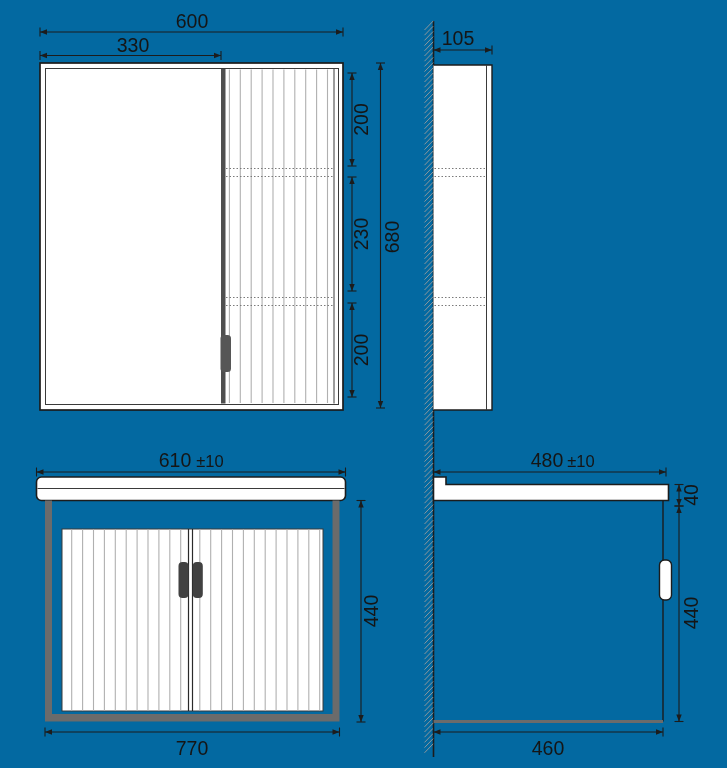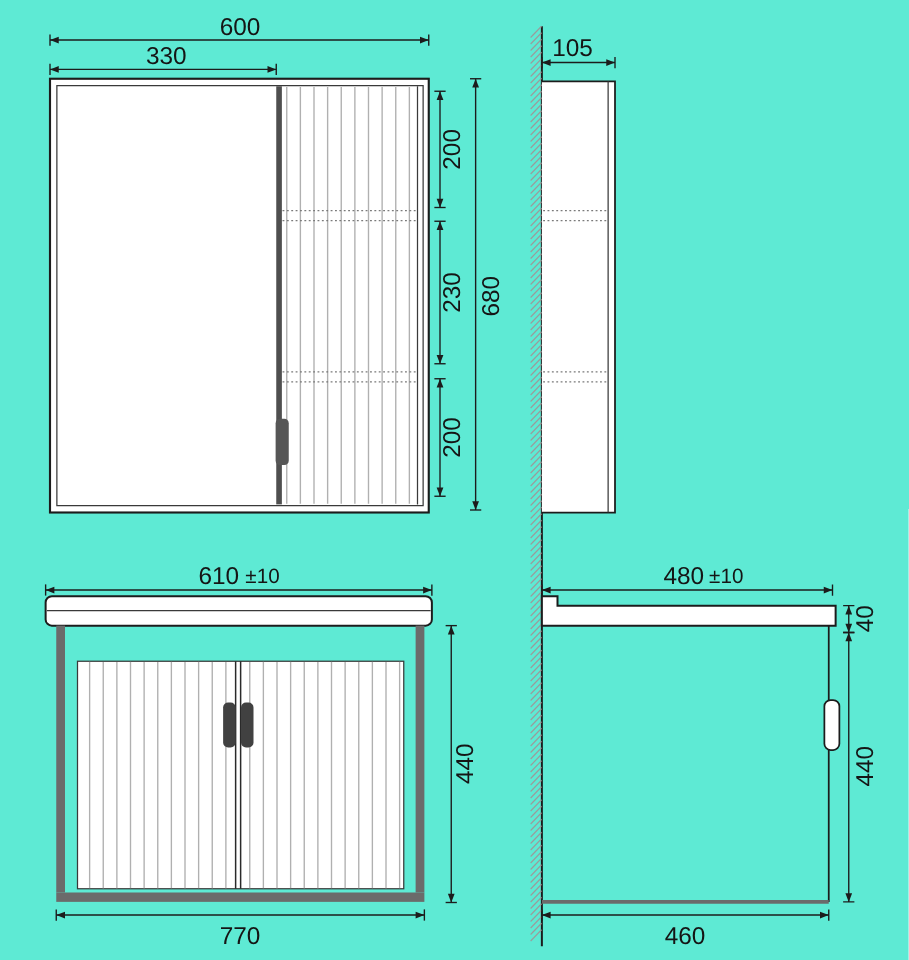--- a/index.html
+++ b/index.html
@@ -1,16 +1,16 @@
 <!DOCTYPE html>
 <html><head>
 <meta charset="utf-8">
 <style>
   html,body{margin:0;padding:0;background:#ffffff;}
-  .stage{position:relative;width:727px;height:768px;background:#5eead4;overflow:hidden;}
+  .stage{position:relative;width:727px;height:768px;background:#0369a1;overflow:hidden;}
   svg{display:block;}
   svg text{font-family:"Liberation Sans", sans-serif;font-size:19.5px;fill:#151515;}
   svg text.small{font-size:16.5px;}
   .s17{stroke:#1c1c1c;stroke-width:1.7;fill:none;}
   .s16{stroke:#1c1c1c;stroke-width:1.6;fill:none;}
   .s14{stroke:#1c1c1c;stroke-width:1.4;fill:none;}
   .s12{stroke:#2a2a2a;stroke-width:1.2;fill:none;}
   .s10{stroke:#3a3a3a;stroke-width:1;fill:none;}
   .dot{stroke:#7a7a7a;stroke-width:1;stroke-dasharray:1.5 2;fill:none;}
   .slat{stroke:#b0b0b0;stroke-width:1.1;}

